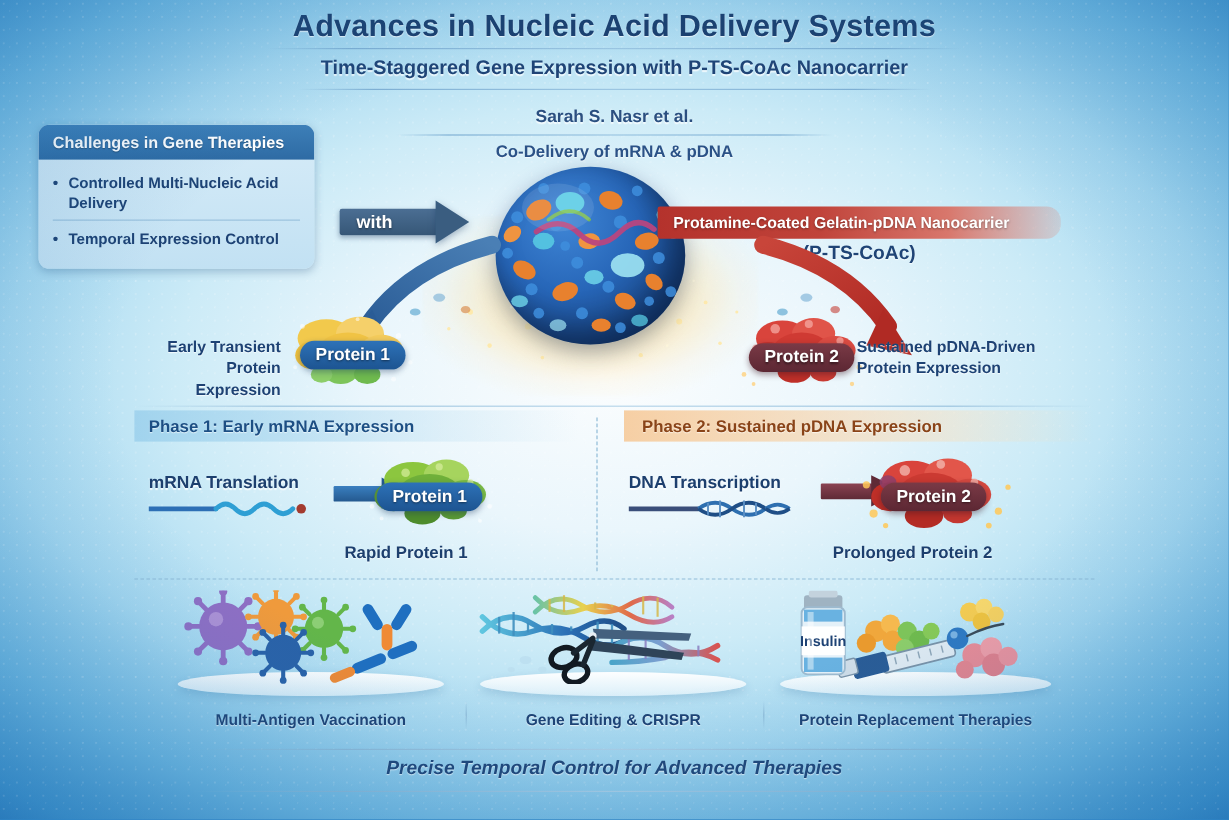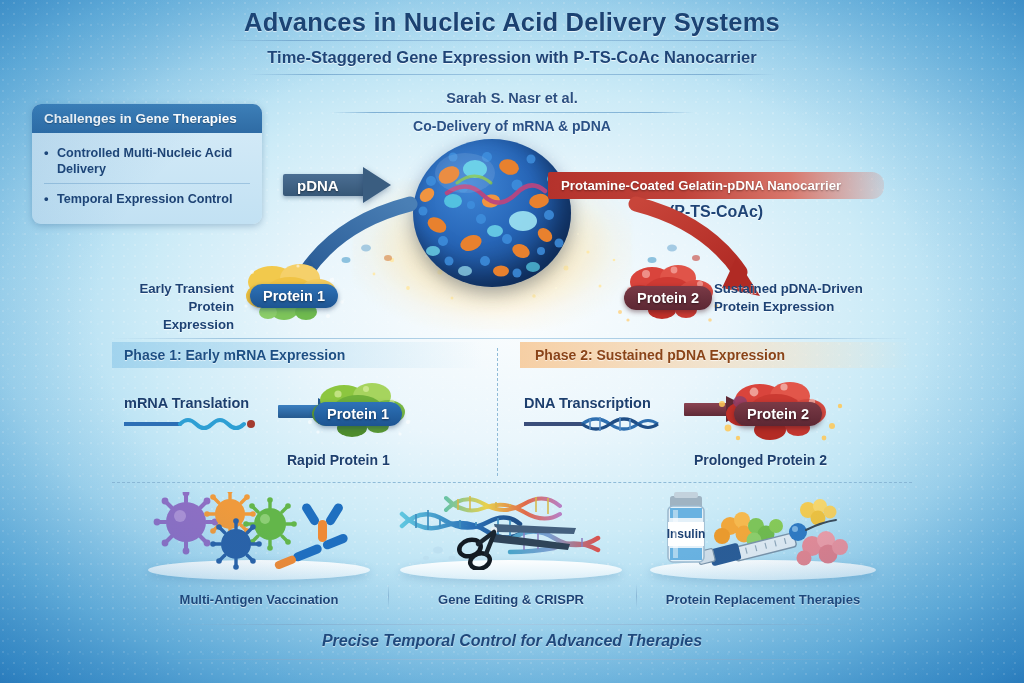--- a/index.html
+++ b/index.html
@@ -291,21 +291,21 @@
       </g>
       <path d="M34 54 Q54 40 70 56 Q86 72 104 54 Q118 40 132 52" stroke="#b8467f" stroke-width="4.5" fill="none" stroke-linecap="round" opacity=".95"></path>
       <path d="M44 44 Q62 30 78 44" stroke="#86c63f" stroke-width="3" fill="none" stroke-linecap="round" opacity=".8"></path>
       <ellipse cx="52" cy="34" rx="30" ry="20" fill="#ffffff" opacity=".10"></ellipse>
     </svg>
   </div>
 
   <div id="mrna-arrow">
     <div class="shaft"></div>
     <div class="head"></div>
-    <div class="lbl">pDNA</div>
+    <div class="lbl">with</div>
   </div>
 
   <div id="banner">
     <div class="lbl">Protamine-Coated Gelatin-pDNA Nanocarrier</div>
   </div>
   <div id="ptscoac">(P-TS-CoAc)</div>
 
   <svg style="position:absolute; left:240px; top:196px; width:560px; height:120px;" viewBox="0 0 560 120">
     <defs>
       <linearGradient id="blueArrow" x1="1" y1="0" x2="0" y2="1">

